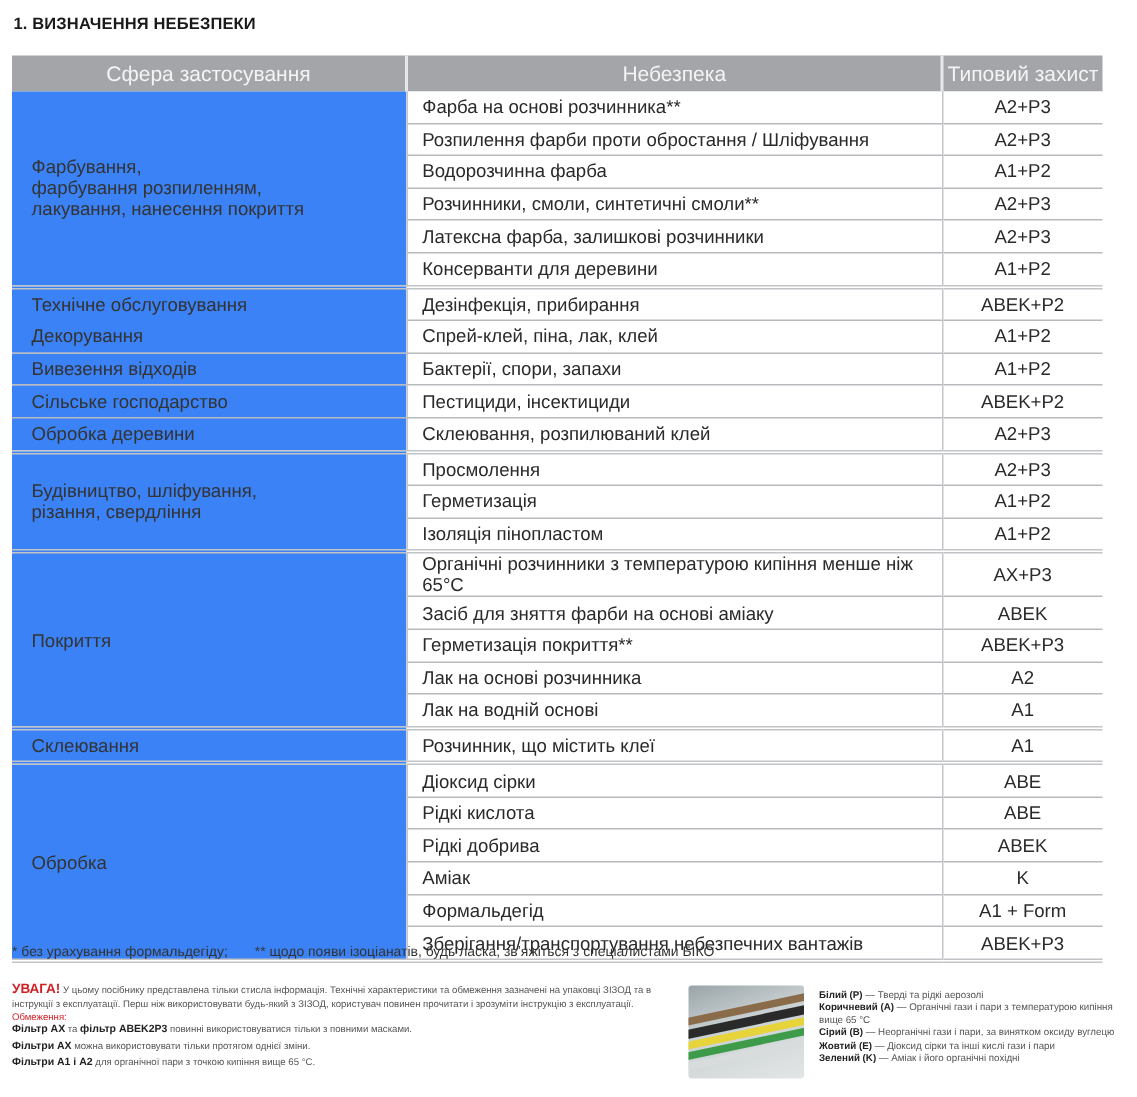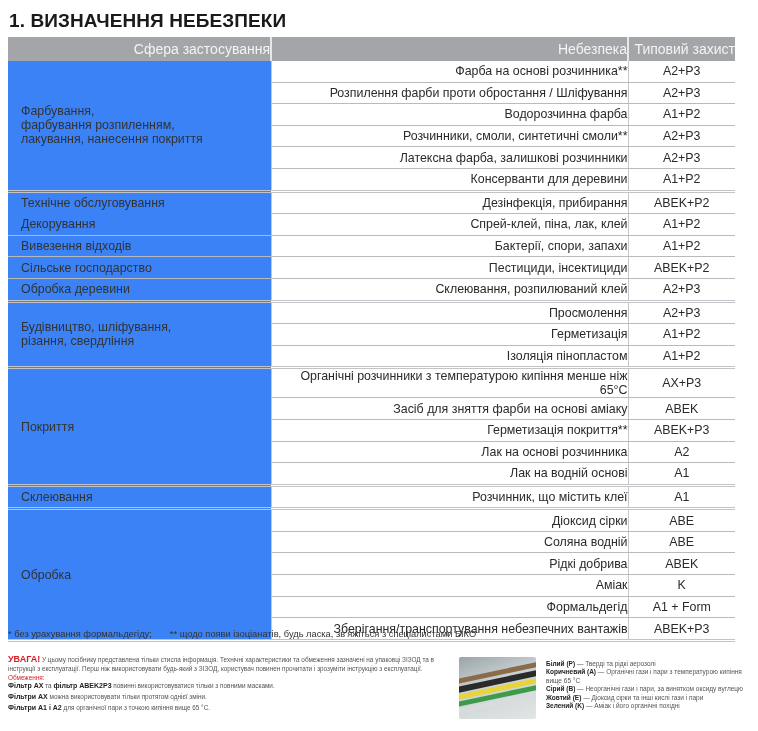--- a/index.html
+++ b/index.html
@@ -1,23 +1,23 @@
 <!DOCTYPE html>
 <html><head>
 <meta charset="utf-8">
 <style>
   html, body { margin: 0; padding: 0; background: #ffffff; }
   body { width: 758px; height: 731px; overflow: hidden; font-family: "Liberation Sans", sans-serif; color: #222; position: relative; }
-  .title { position: absolute; left: 9px; top: 10px; font-size: 19px; font-weight: bold; color: #1a1a1a; letter-spacing: 0.1px; }
+  .title { position: absolute; left: 9px; top: 10px; font-size: 11px; font-weight: bold; color: #1a1a1a; letter-spacing: 0.1px; }
   table.main { position: absolute; left: 8px; top: 37px; width: 727px; border-collapse: collapse; font-size: 12.4px; }
-  table.main th { background: #a3a5a8; color: #f4f4f4; font-weight: normal; font-size: 14px; height: 24px; padding: 0; text-align: right; border-right: 2px solid #e6e7e9; }
+  table.main th { background: #a3a5a8; color: #f4f4f4; font-weight: normal; font-size: 14px; height: 24px; padding: 0; text-align: center; border-right: 2px solid #e6e7e9; }
   table.main th:last-child { border-right: none; }
   td { padding: 0; height: 20.6px; }
   td.area { background: #3b82f6; width: 249px; padding-left: 13px; vertical-align: middle; border-right: 1px solid #c4c6c9; line-height: 14px; color: #333; }
-  td.hazard { width: 345px; padding-left: 10px; border-bottom: 1px solid #b8babd; color: #2a2a2a; background: #fff; text-align: right; }
+  td.hazard { width: 345px; padding-left: 10px; border-bottom: 1px solid #b8babd; color: #2a2a2a; background: #fff; }
   td.prot { text-align: center; border-left: 1px solid #c4c6c9; border-bottom: 1px solid #b8babd; color: #2a2a2a; background: #fff; margin-left: 32px; }
   tr.grp-end td { border-bottom: 3px double #c2c4c7; }
   tr.grp-end td.area { border-bottom: 3px double #c2c4c7; }
   .footnote { position: absolute; left: 8px; top: 629px; font-size: 9.3px; color: #333; white-space: nowrap; }
   .footnote span.sp { display: inline-block; width: 18px; }
   .warn { position: absolute; left: 8px; top: 655px; width: 440px; font-size: 6.4px; line-height: 8.8px; color: #555; }
   .warn .label { color: #d21f26; font-weight: bold; font-size: 9px; }
   .warn .sub { color: #d21f26; }
   .warn b { color: #222; font-size: 7px; }
   .photo { position: absolute; left: 459px; top: 657px; width: 77px; height: 62px; border-radius: 2px; overflow: hidden;
@@ -146,21 +146,21 @@
       <td class="hazard">Розчинник, що містить клеї</td>
       <td class="prot">A1</td>
     </tr>
 
     <tr>
       <td class="area" rowspan="6" style="border-bottom:3px double #c2c4c7;">Обробка</td>
       <td class="hazard">Діоксид сірки</td>
       <td class="prot">ABE</td>
     </tr>
     <tr>
-      <td class="hazard">Соляна водній</td>
+      <td class="hazard">Рідкі кислота</td>
       <td class="prot">ABE</td>
     </tr>
     <tr>
       <td class="hazard">Рідкі добрива</td>
       <td class="prot">ABEK</td>
     </tr>
     <tr>
       <td class="hazard">Аміак</td>
       <td class="prot">K</td>
     </tr>

